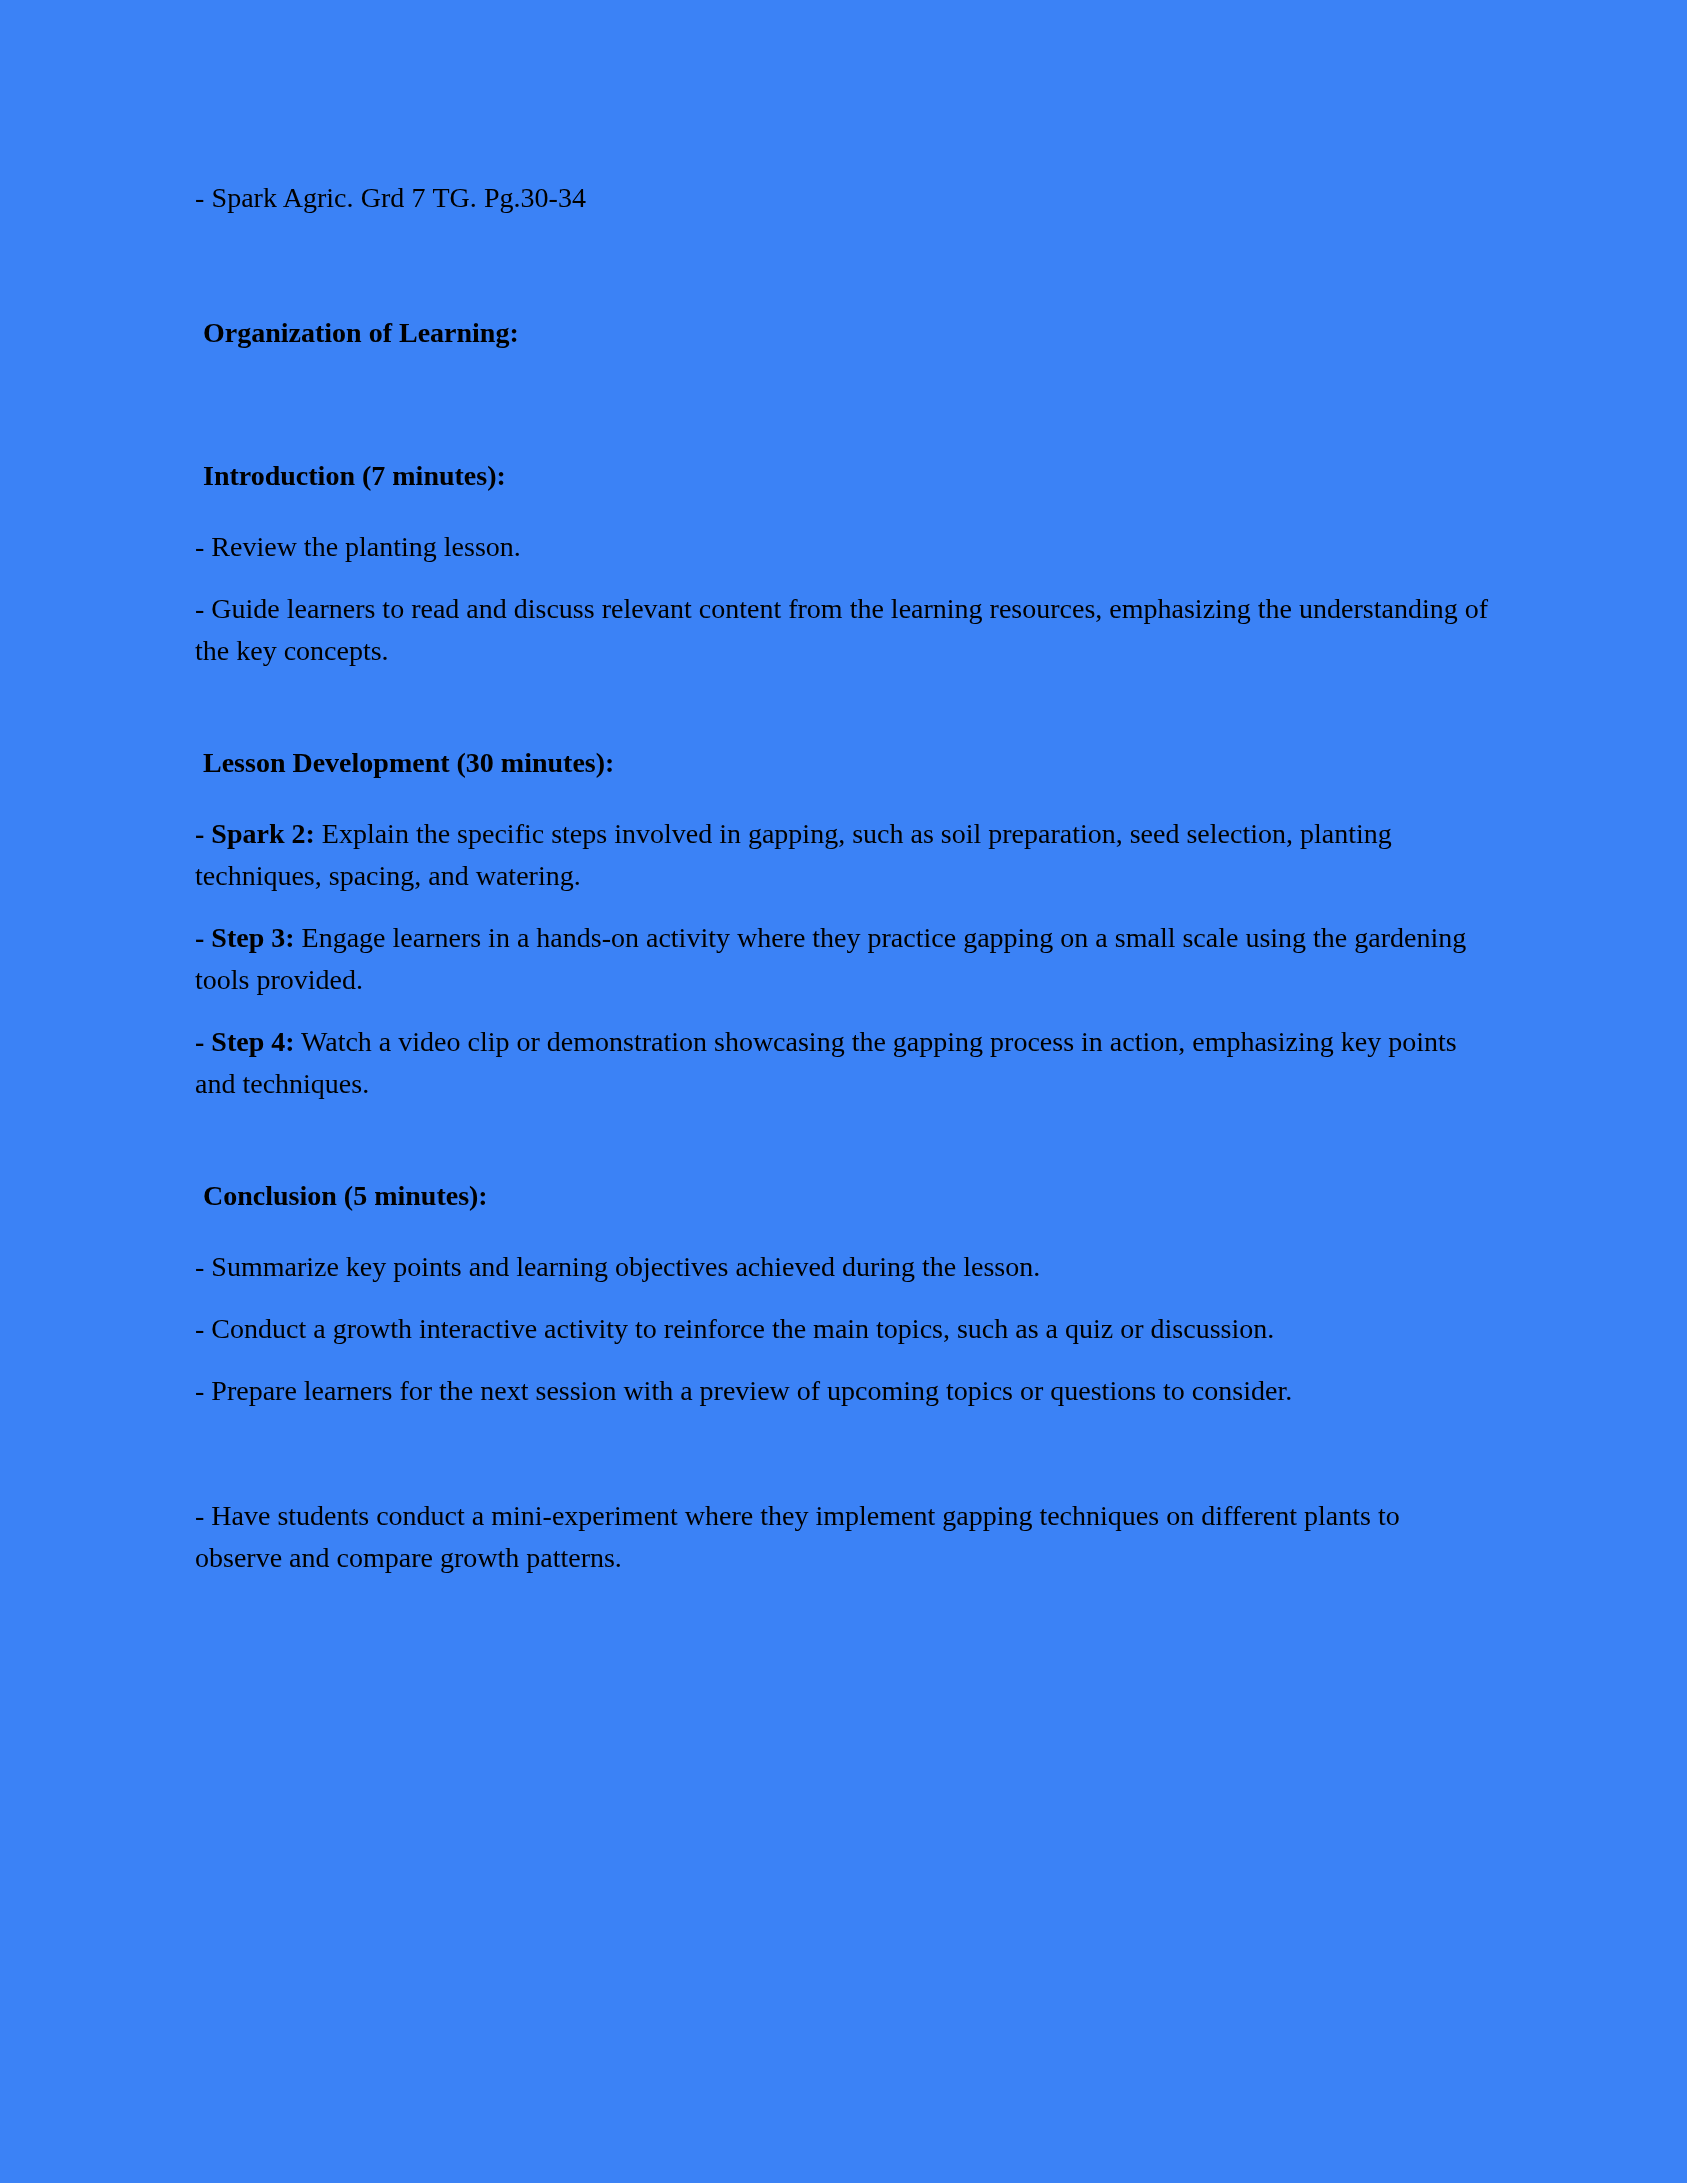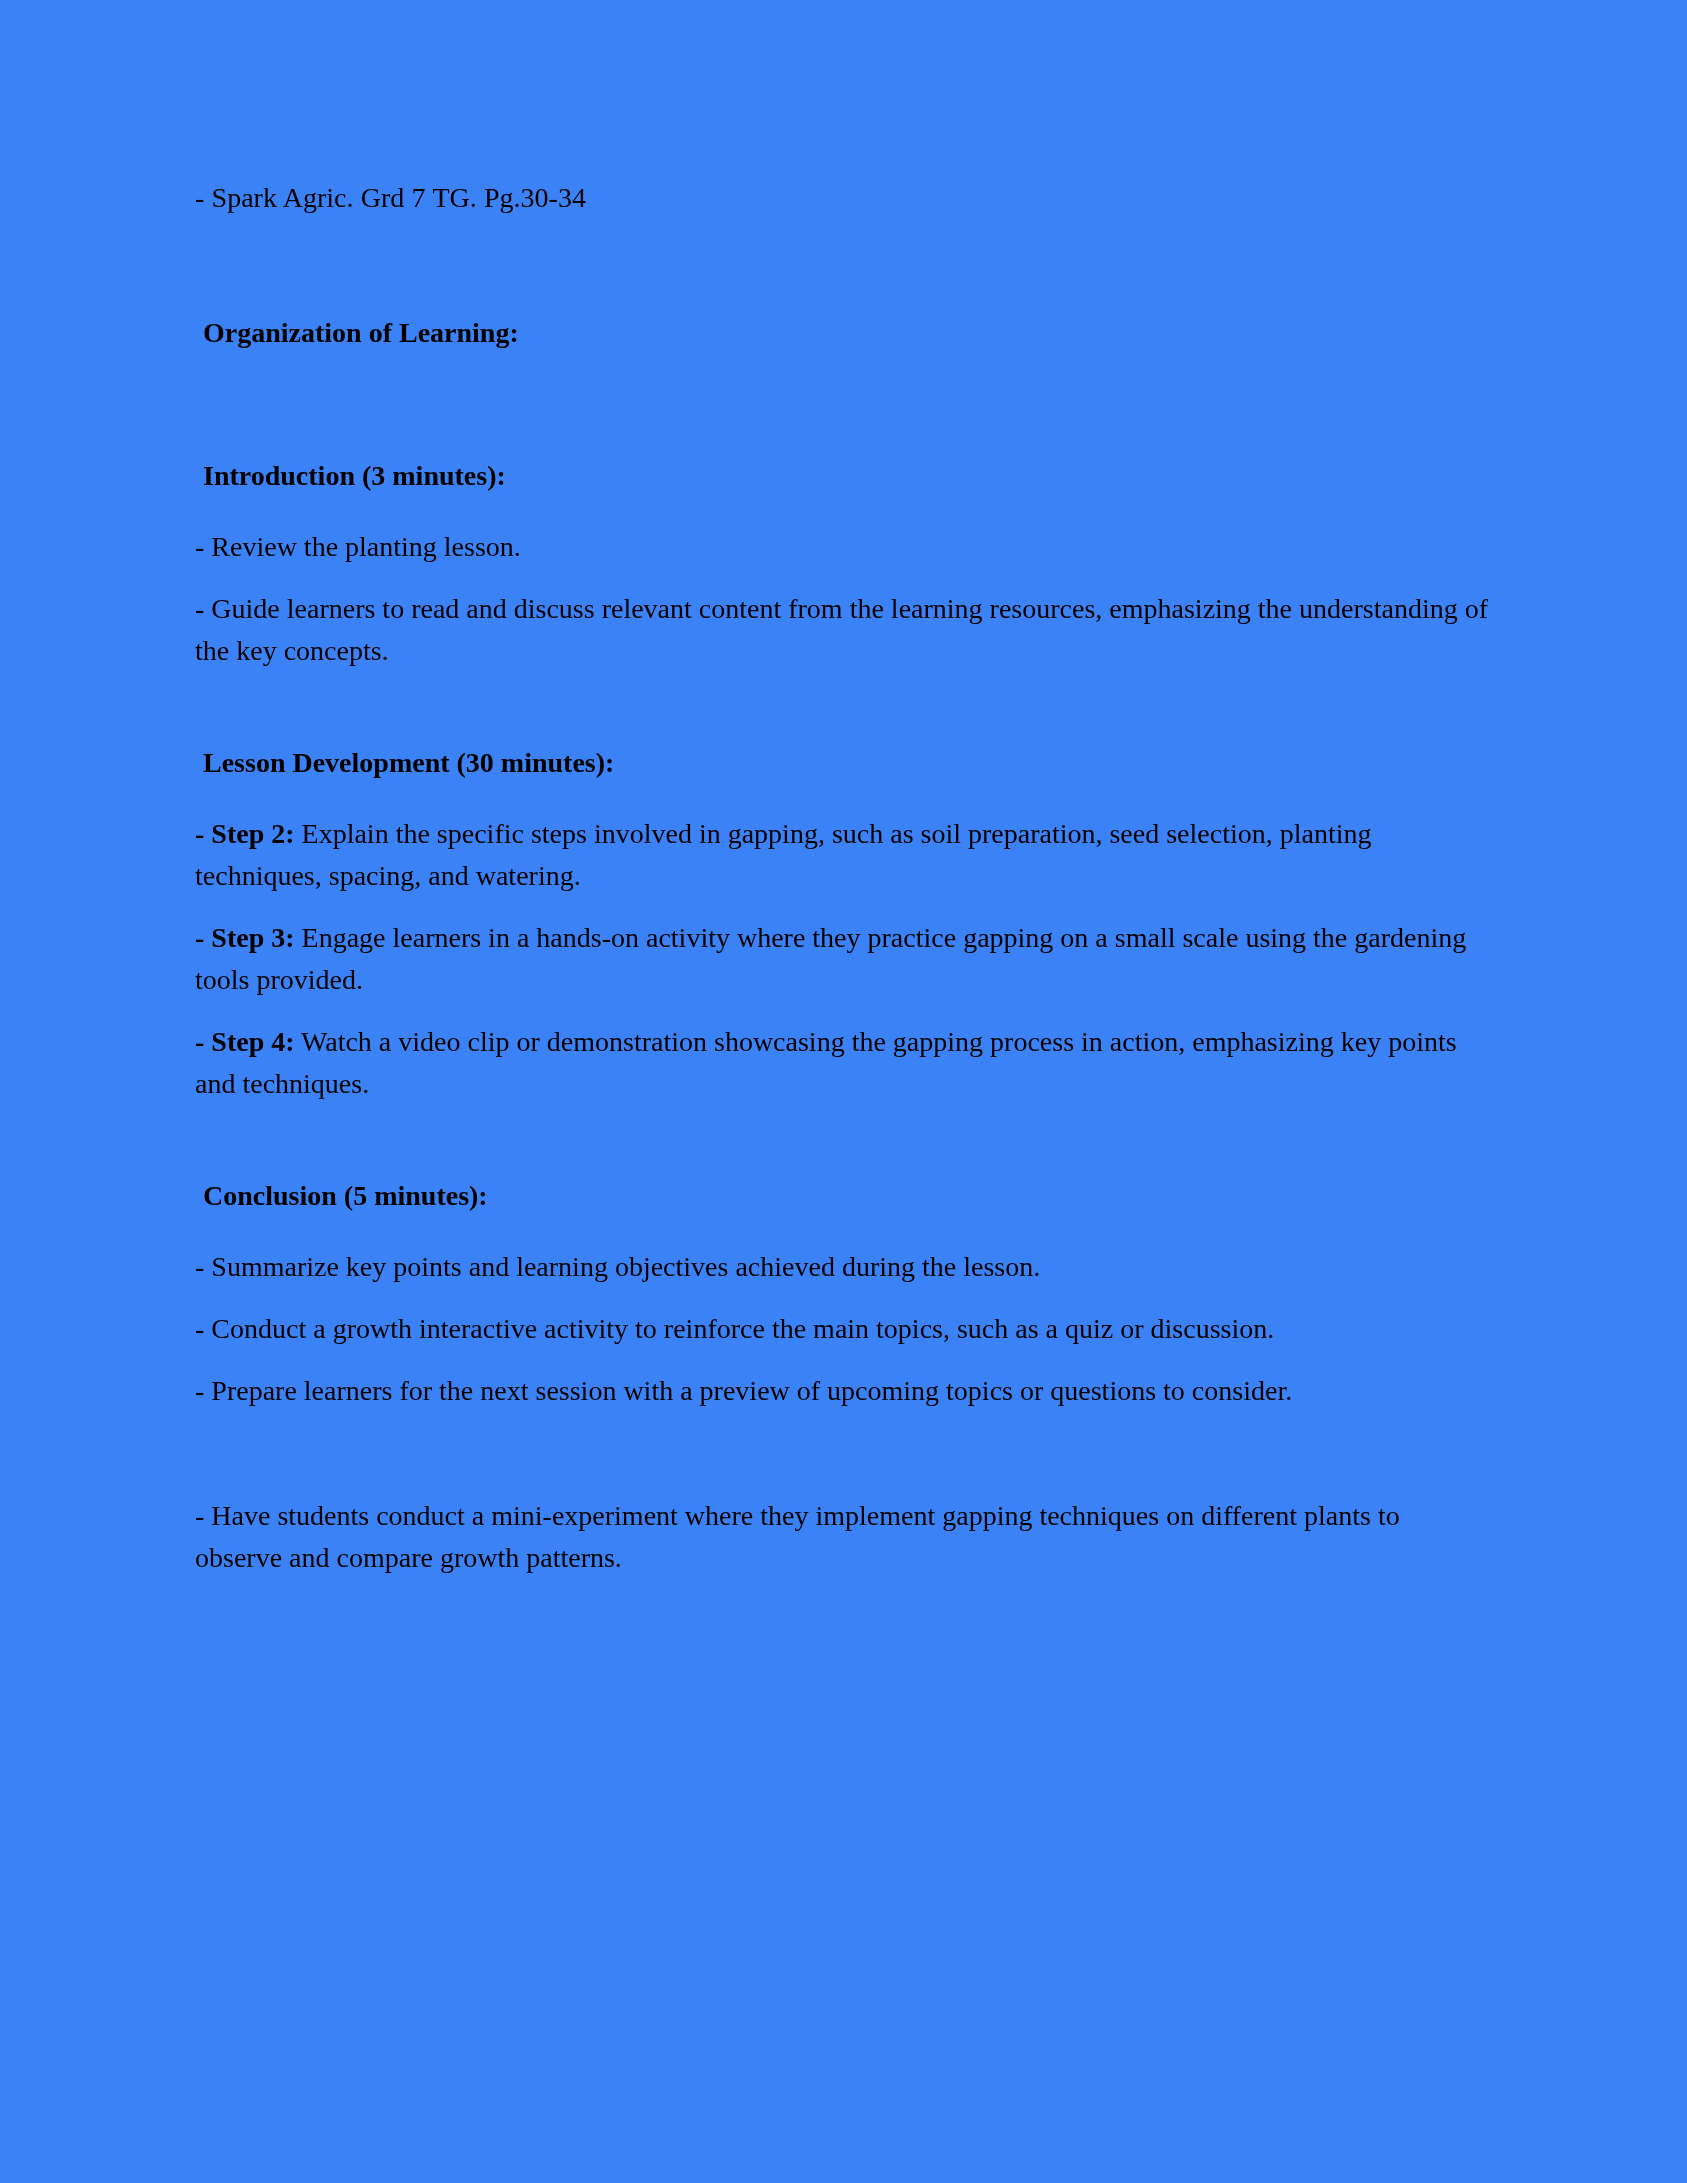--- a/index.html
+++ b/index.html
@@ -67,36 +67,36 @@
   <div class="content">
 
     <p class="para ref">- Spark Agric. Grd 7 TG. Pg.30-34</p>
 
     <div class="spacer-lg"></div>
 
     <h2 class="heading">Organization of Learning:</h2>
 
     <div class="spacer-lg"></div>
 
-    <h2 class="heading">Introduction (3 minutes):</h2>
+    <h2 class="heading">Introduction (7 minutes):</h2>
 
     <div class="spacer-sm"></div>
 
     <p class="bullet-para">- Review the planting lesson.</p>
 
     <p class="bullet-para">- Guide learners to read and discuss relevant content from the learning resources, emphasizing the understanding of the key concepts.</p>
 
     <div class="spacer-md"></div>
 
     <h2 class="heading">Lesson Development (30 minutes):</h2>
 
     <div class="spacer-sm"></div>
 
 
-    <p class="bullet-para"><span class="step-label">- Step 2:</span><span> Explain the specific steps involved in gapping, such as soil preparation, seed selection, planting techniques, spacing, and watering.</span></p>
+    <p class="bullet-para"><span class="step-label">- Spark 2:</span><span> Explain the specific steps involved in gapping, such as soil preparation, seed selection, planting techniques, spacing, and watering.</span></p>
 
     <p class="bullet-para"><span class="step-label">- Step 3:</span><span> Engage learners in a hands-on activity where they practice gapping on a small scale using the gardening tools provided.</span></p>
 
     <p class="bullet-para"><span class="step-label">- Step 4:</span><span> Watch a video clip or demonstration showcasing the gapping process in action, emphasizing key points and techniques.</span></p>
 
     <div class="spacer-md"></div>
 
     <h2 class="heading">Conclusion (5 minutes):</h2>
 
     <div class="spacer-sm"></div>

